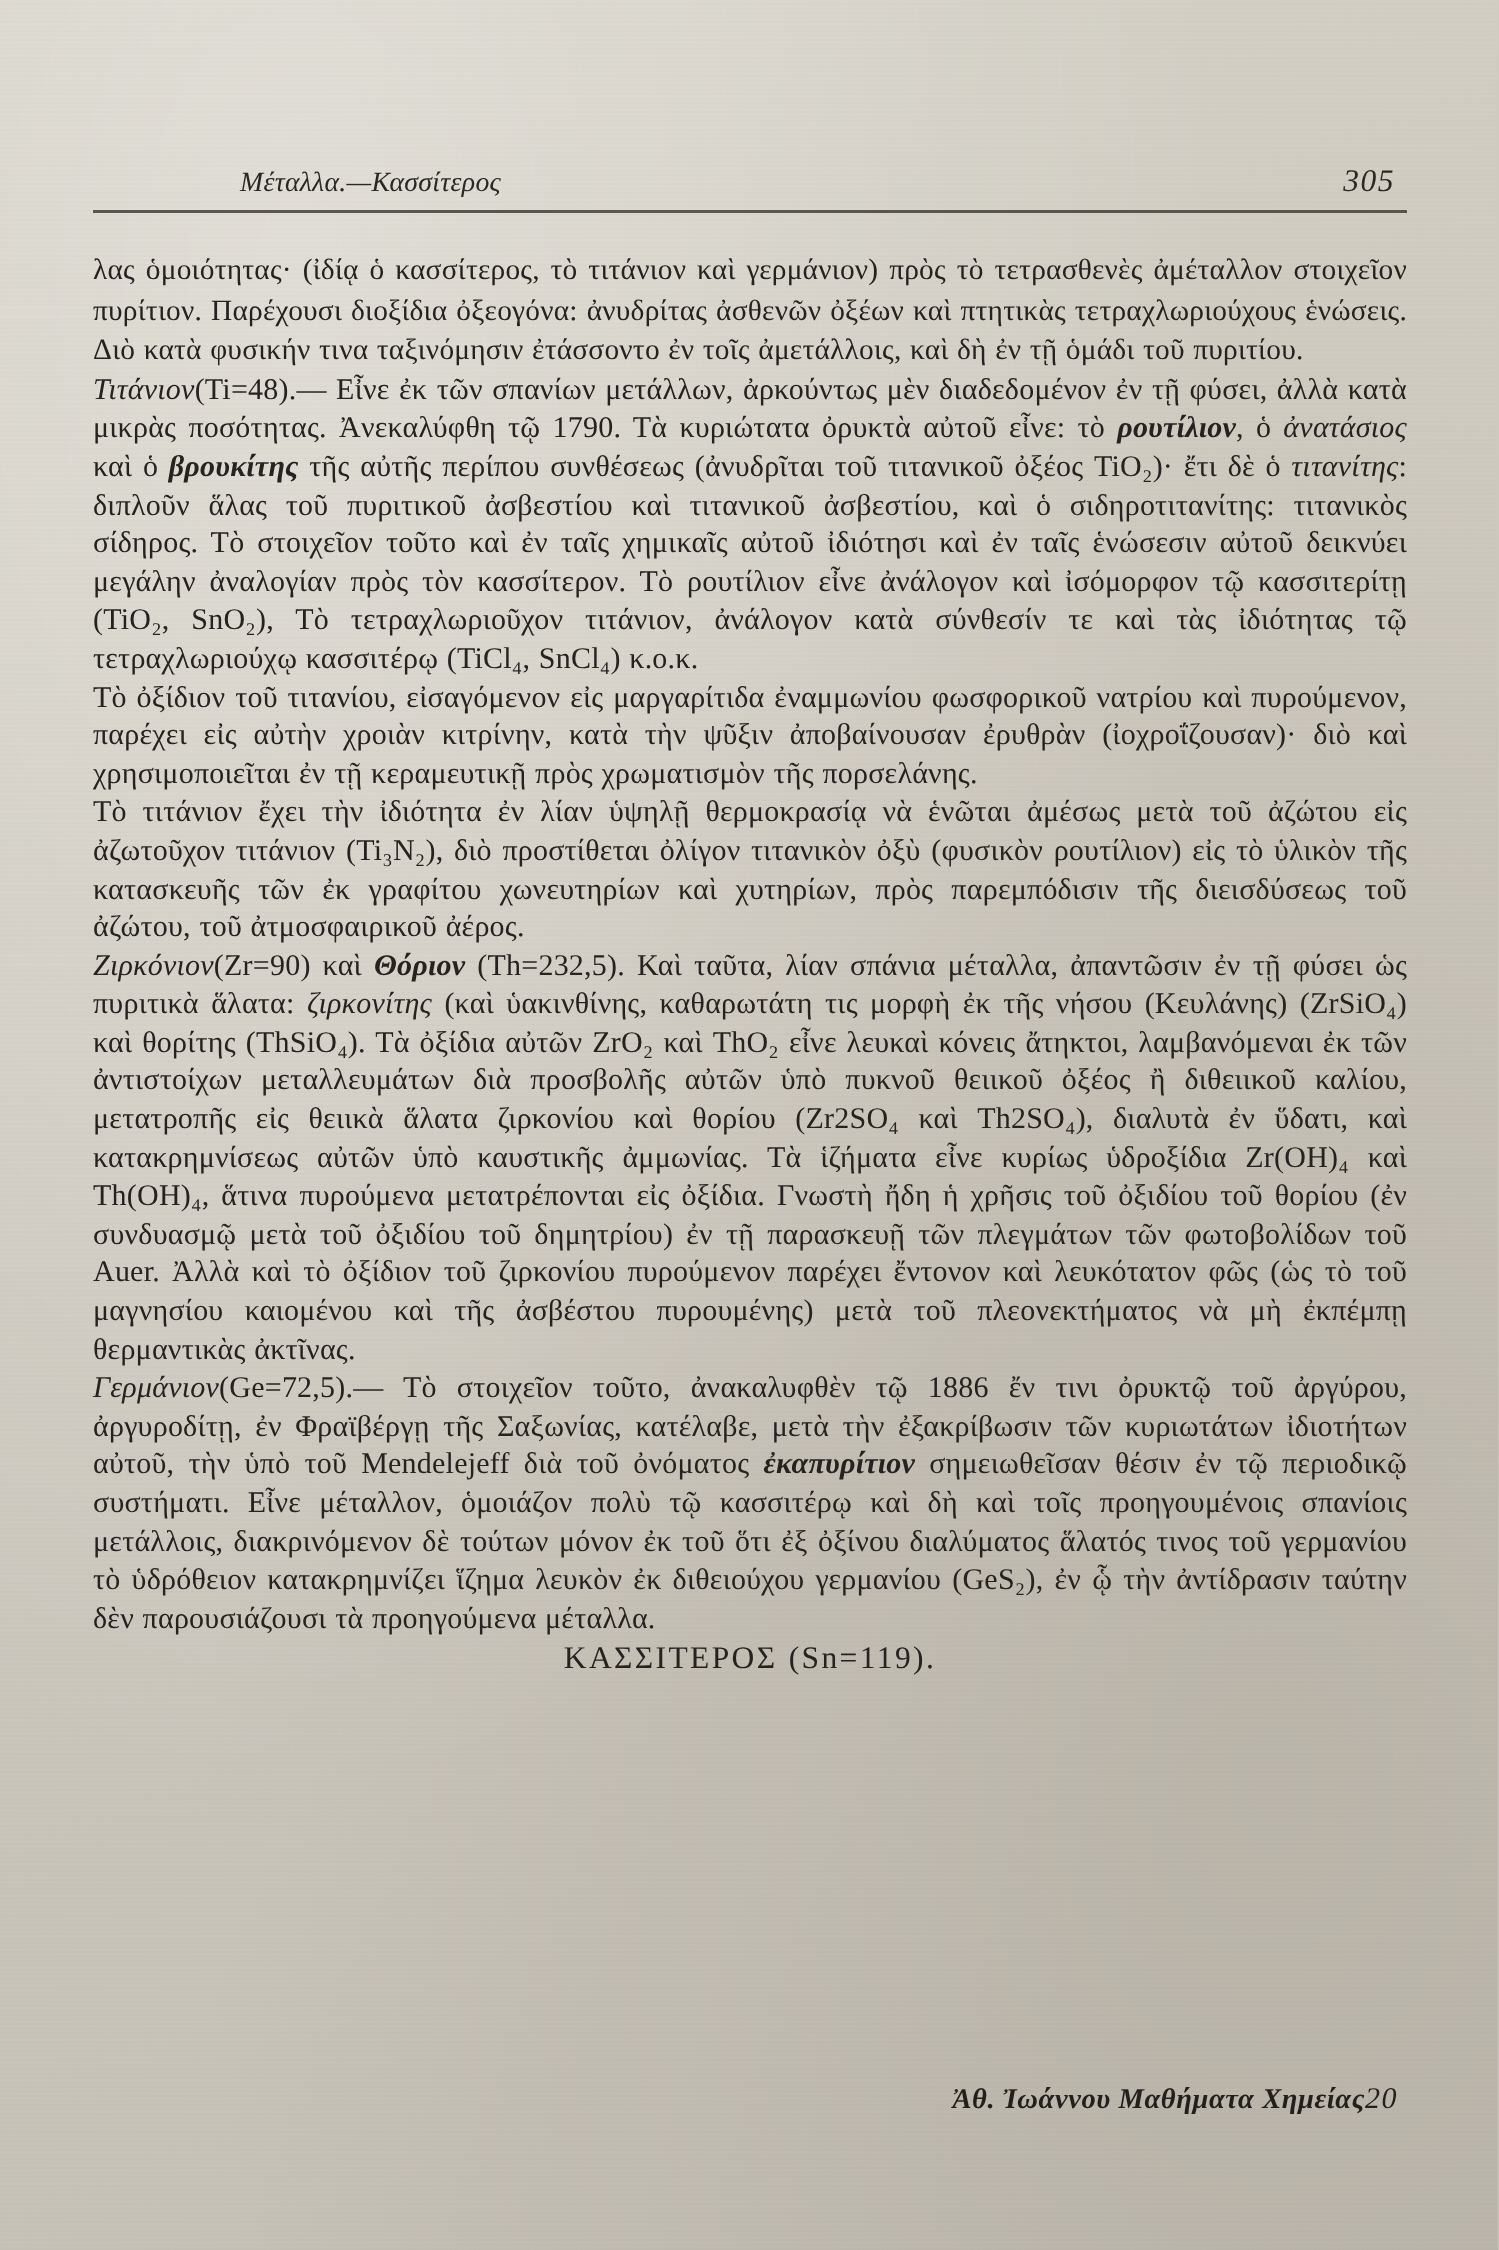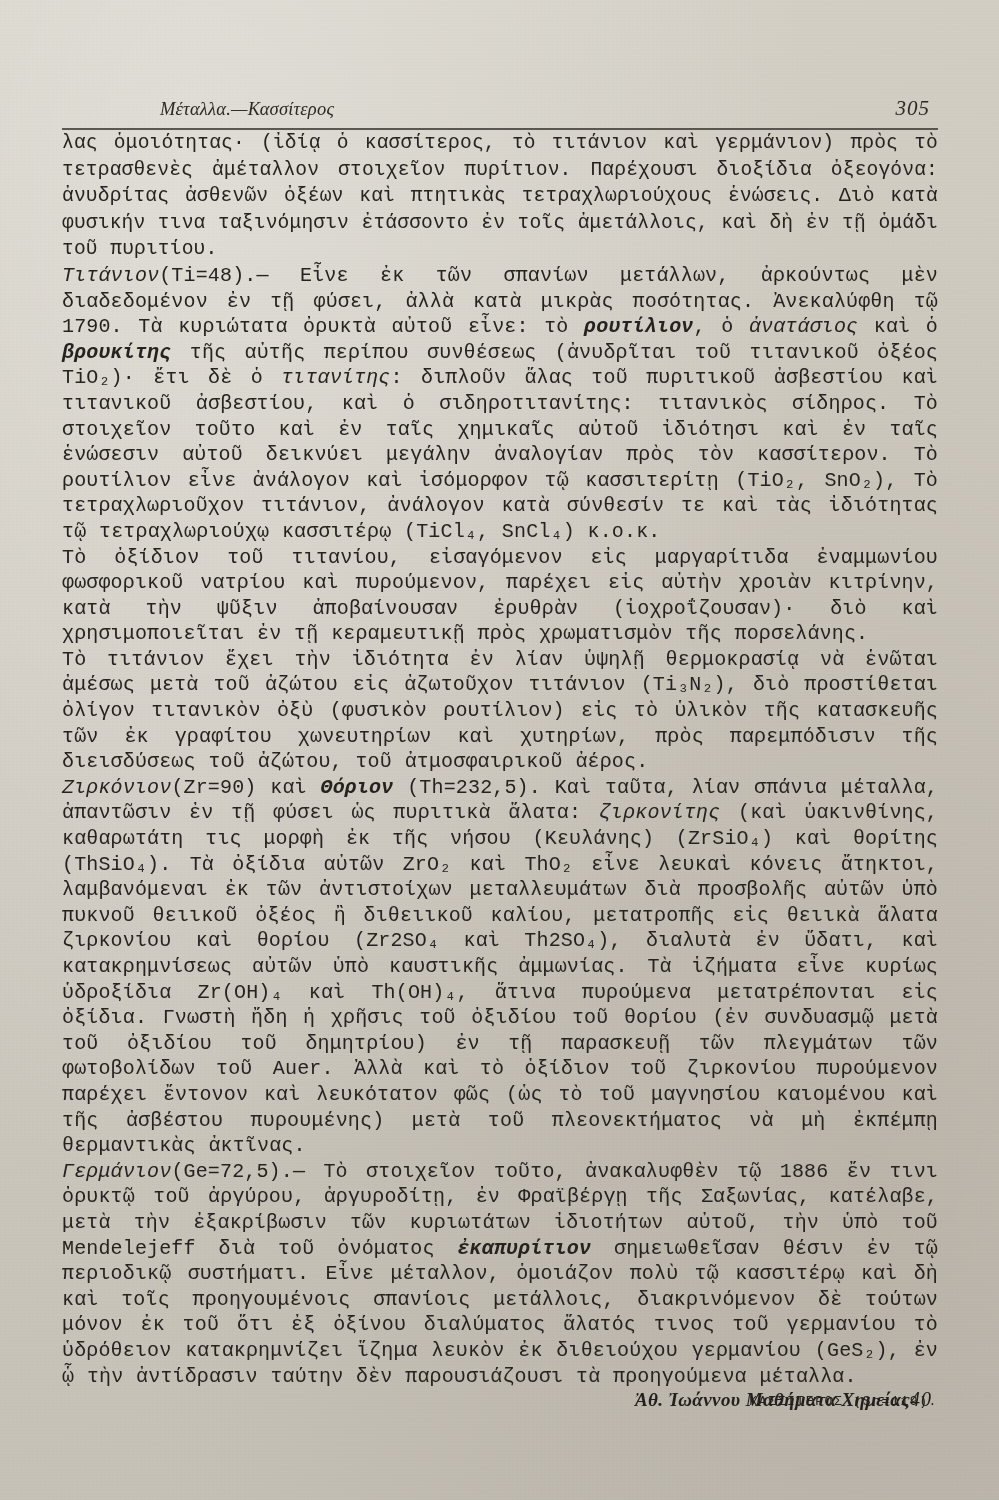--- a/index.html
+++ b/index.html
@@ -29,21 +29,21 @@
     inset: 0;
     pointer-events: none;
     opacity: .35;
     background-image:
       repeating-linear-gradient(0deg, rgba(0,0,0,0.025) 0px, rgba(0,0,0,0.025) 1px, rgba(255,255,255,0) 1px, rgba(255,255,255,0) 3px),
       repeating-linear-gradient(90deg, rgba(0,0,0,0.02) 0px, rgba(0,0,0,0.02) 1px, rgba(255,255,255,0) 1px, rgba(255,255,255,0) 4px);
   }
   .content {
     position: absolute;
     left: 62px;
-    top: 96px;
+    top: 108px;
     width: 876px;
   }
   
   .header {
     display: flex;
     align-items: baseline;
     justify-content: space-between;
     padding: 0 8px 0 98px;
   }
   .running-title {
@@ -62,45 +62,45 @@
   }
   .rule {
     margin: 7px 0 0 0;
     height: 2px;
     background: #433f39;
     width: 100%;
     opacity: .85;
   }
   
   .body {
+    margin-top: 26px;
     font-size: 19.6px;
     line-height: 26.6px;
     text-align: justify;
     text-justify: inter-word;
     color: #262220;
     letter-spacing: .15px;
     word-spacing: .6px;
-    font-family: Liberation Mono, monospace;
   }
   .body p {
     margin: 0;
     text-indent: 0;
   }
   .p-indent {
     text-indent: 28px;
   }
   .sm {
     font-size: 20px;
     line-height: 25.6px;
   }
   .it { font-style: italic; }
   .bld { font-weight: 700; }
   .section-heading {
-    text-align: right;
-    font-size: 13px;
+    text-align: center;
+    font-size: 21px;
     letter-spacing: 1.6px;
     margin-top: 12px;
     margin-bottom: 2px;
   }
   .final-line {
     text-align: justify;
     margin-top: 2px;
     font-size: 20px;
   }
   
@@ -165,15 +165,15 @@
       </p>
 
       <p class="section-heading">ΚΑΣΣΙΤΕΡΟΣ (Sn=119).</p>
 
 
     </div>
   </div>
 
   <div class="footer blur">
     <span class="footer-title">Ἀθ. Ἰωάννου Μαθήματα Χημείας</span>
-    <span class="footer-num">40</span>
+    <span class="footer-num">20</span>
   </div>
 </div>
 
 </body></html>

